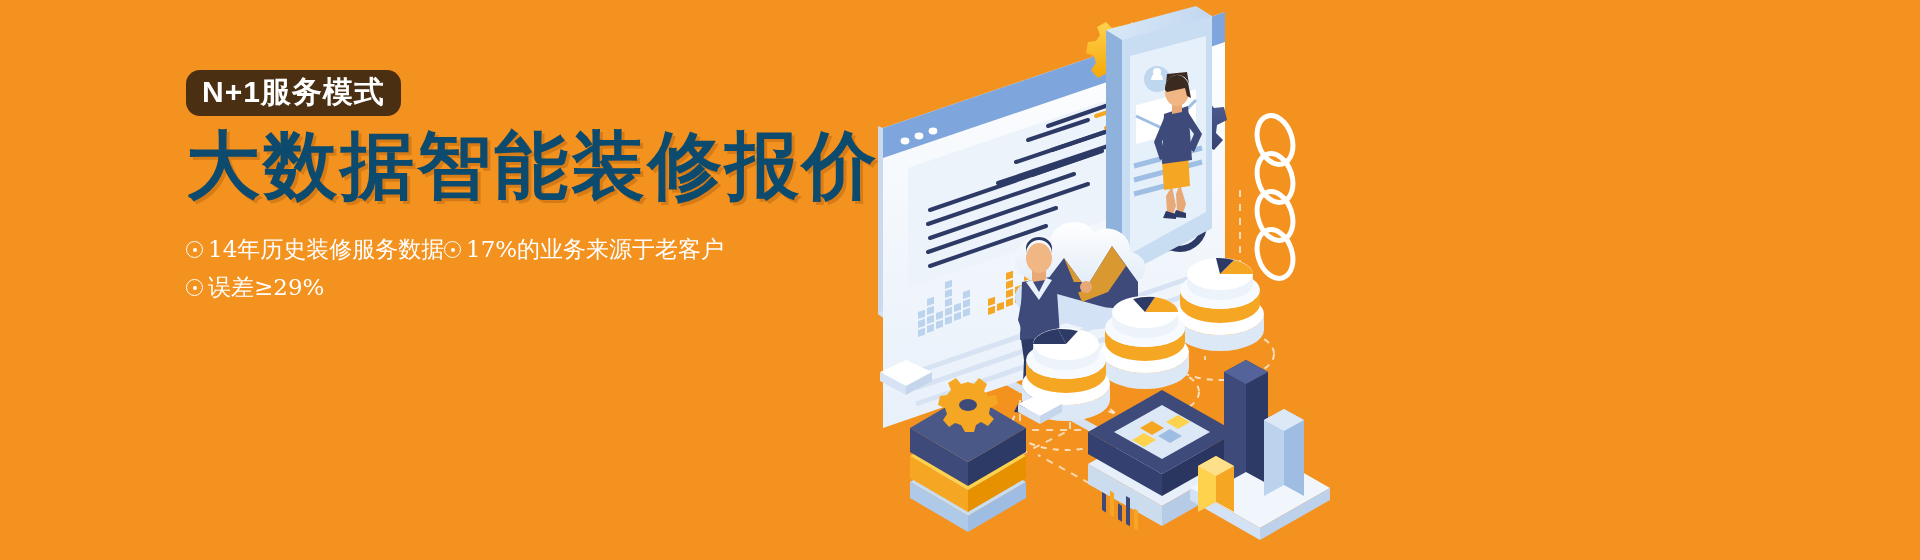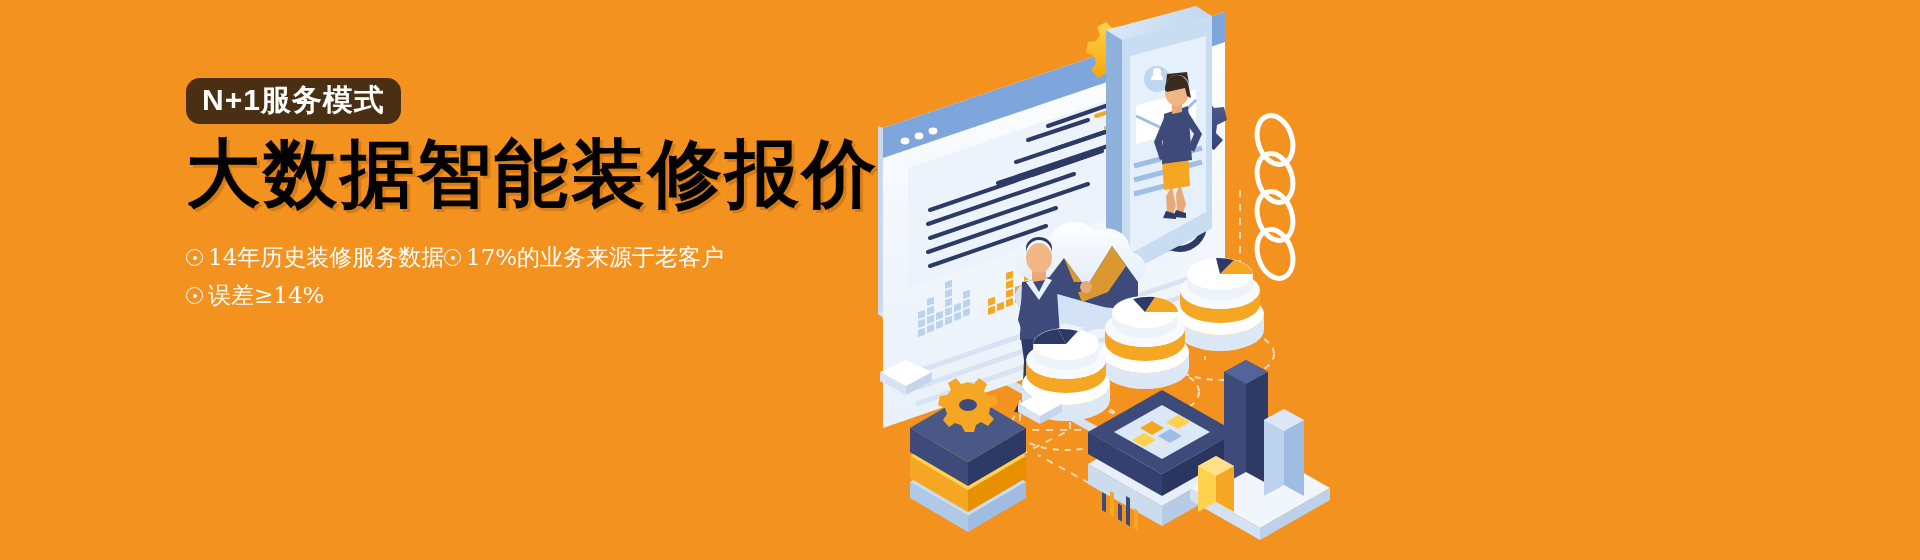--- a/index.html
+++ b/index.html
@@ -9,38 +9,38 @@
     background:#F3921E;
   }
   #banner{
     position:relative;width:1920px;height:560px;
     background:#F3921E;
     overflow:hidden;
   }
 
   
   .copy{
-    position:absolute;left:186px;top:78px;width:700px;
+    position:absolute;left:186px;top:70px;width:700px;
   }
   .badge{
     display:inline-block;
     background:#4A2F12;
     color:#FFFFFF;
     border-radius:14px;
     padding:6px 16px 8px 16px;
     font-size:30px;
     line-height:1.08;
     font-weight:700;
     letter-spacing:1px;
     font-family:"Liberation Sans","DejaVu Sans",sans-serif;
     white-space:nowrap;
   }
   .headline{
     margin-top:12px;
-    color:#000000;
+    color:#0c4a6e;
     font-size:74px;
     line-height:1.0;
     font-weight:700;
     letter-spacing:3px;
     white-space:nowrap;
     text-shadow:3px 3px 0 rgba(180,96,10,0.45);
     font-family:"DejaVu Sans","Liberation Sans",sans-serif;
   }
   .bullets{
     margin-top:28px;
@@ -89,21 +89,21 @@
     <div class="headline">大数据智能装修报价</div>
 
     <div class="bullets">
       <div class="bullet">
         <span class="dot"></span><span>14年历史装修服务数据</span>
       </div>
       <div class="bullet">
         <span class="dot"></span><span>17%的业务来源于老客户</span>
       </div>
       <div class="bullet">
-        <span class="dot"></span><span>误差≥14%</span>
+        <span class="dot"></span><span>误差≥29%</span>
       </div>
       <div class="bullet b-empty">&nbsp;</div>
     </div>
   </div>
 
   <div id="art">
   <svg width="560" height="560" viewBox="0 0 560 560" xmlns="http://www.w3.org/2000/svg">
     <defs>
       <linearGradient id="gWhite" x1="0" y1="0" x2="0" y2="1">
         <stop offset="0" stop-color="#FFFFFF"></stop>

